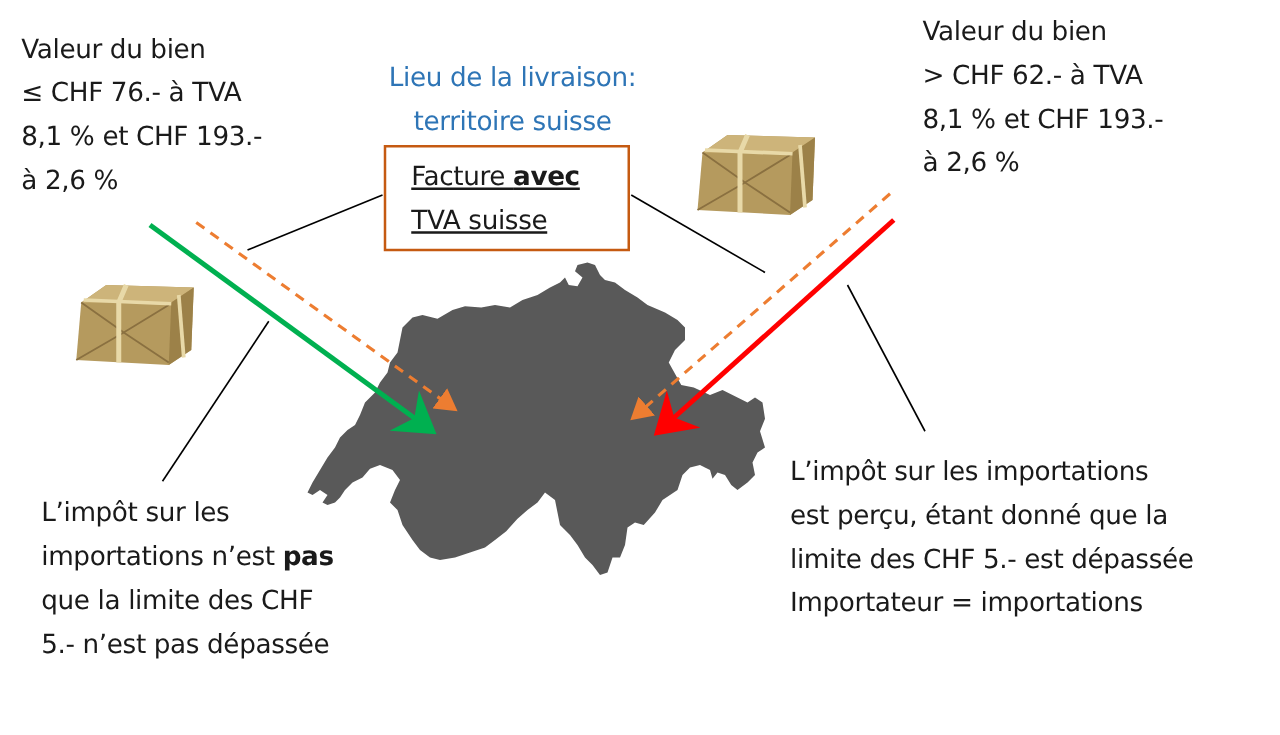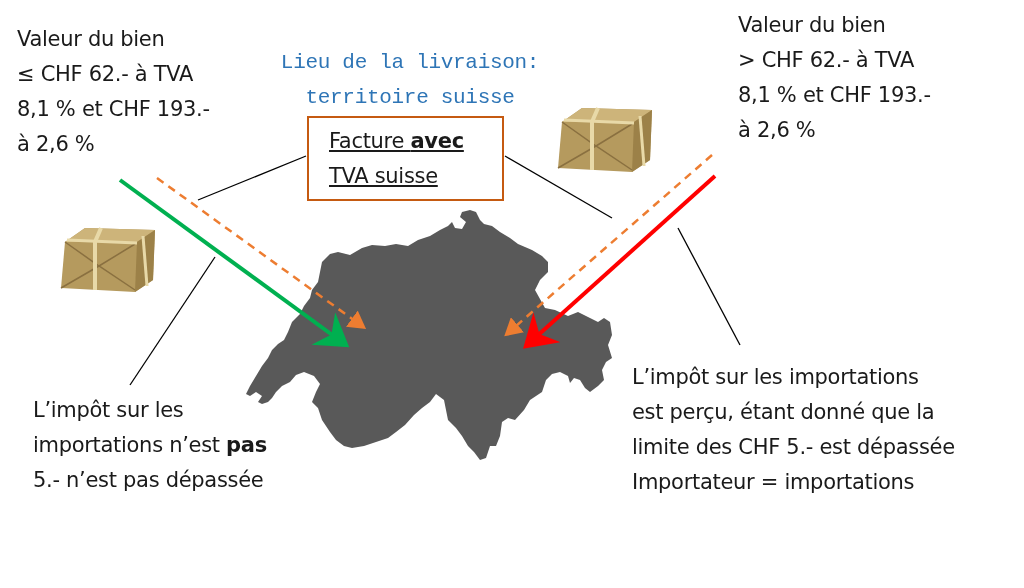--- a/index.html
+++ b/index.html
@@ -1,20 +1,20 @@
 <!DOCTYPE html>
 <html><head>
 <meta charset="utf-8">
 <style>
   html, body { margin: 0; padding: 0; background: #ffffff; }
   body { width: 1024px; height: 588px; position: relative; overflow: hidden;
          font-family: "DejaVu Sans", "Liberation Sans", sans-serif; color: #1a1a1a; }
   .txt { position: absolute; font-size: 21px; line-height: 35px; white-space: nowrap; letter-spacing: -0.3px; }
   .txt div { height: 35px; }
-  .blue { color: #2e75b6; text-align: center; font-family: Liberation Mono, monospace; }
+  .blue { color: #2e75b6; text-align: center; }
   .box { position: absolute; left: 307px; top: 116px; width: 197px; height: 85px;
          border: 2px solid #c55a11; background: #fff; box-sizing: border-box; }
   .box .inner { position: absolute; left: 20px; top: 6px; font-size: 21px; line-height: 35px; white-space: nowrap; letter-spacing: -0.3px; text-decoration: underline; }
   b { font-weight: bold; }
   svg.layer { position: absolute; left: 0; top: 0; }
   .parcel { position: absolute; }
 </style>
 </head>
 <body>
 
@@ -74,21 +74,21 @@
   <polygon points="10,22 30,8 100,10 82,22" fill="#cdb47a"></polygon>
   <polygon points="82,22 100,10 98,60 80,72" fill="#9c8148"></polygon>
   <path d="M10,22 L44,46 L80,24 M6,68 L44,46 L80,70" stroke="#8a7040" stroke-width="1.5" fill="none"></path>
   <path d="M46,8 L40,22 L40,70" stroke="#e8d9a8" stroke-width="4" fill="none"></path>
   <path d="M12,20 L82,23" stroke="#e8d9a8" stroke-width="3" fill="none"></path>
   <path d="M88,16 L92,66" stroke="#e8d9a8" stroke-width="3" fill="none"></path>
 </svg>
 
 <div class="txt" style="left:17px; top:22px;">
   <div>Valeur du bien</div>
-  <div>≤ CHF 62.- à TVA</div>
+  <div>≤ CHF 76.- à TVA</div>
   <div>8,1 % et CHF 193.-</div>
   <div>à 2,6 %</div>
 </div>
 
 <div class="txt" style="left:738px; top:8px;">
   <div>Valeur du bien</div>
   <div>&gt; CHF 62.- à TVA</div>
   <div>8,1 % et CHF 193.-</div>
   <div>à 2,6 %</div>
 </div>
@@ -101,20 +101,21 @@
 <div class="box">
   <div class="inner">
     <div><span>Facture </span><b>avec</b></div>
     <div>TVA suisse</div>
   </div>
 </div>
 
 <div class="txt" style="left:17px; top:393px;margin-left:16px;">
   <div>L’impôt sur les</div>
   <div><span>importations n’est </span><b>pas</b></div>
+  <div>que la limite des CHF</div>
   <div>5.- n’est pas dépassée</div>
 </div>
 
 <div class="txt" style="left:632px; top:360px;">
   <div>L’impôt sur les importations</div>
   <div>est perçu, étant donné que la</div>
   <div>limite des CHF 5.- est dépassée</div>
   <div>Importateur = importations</div>
 </div>
 

